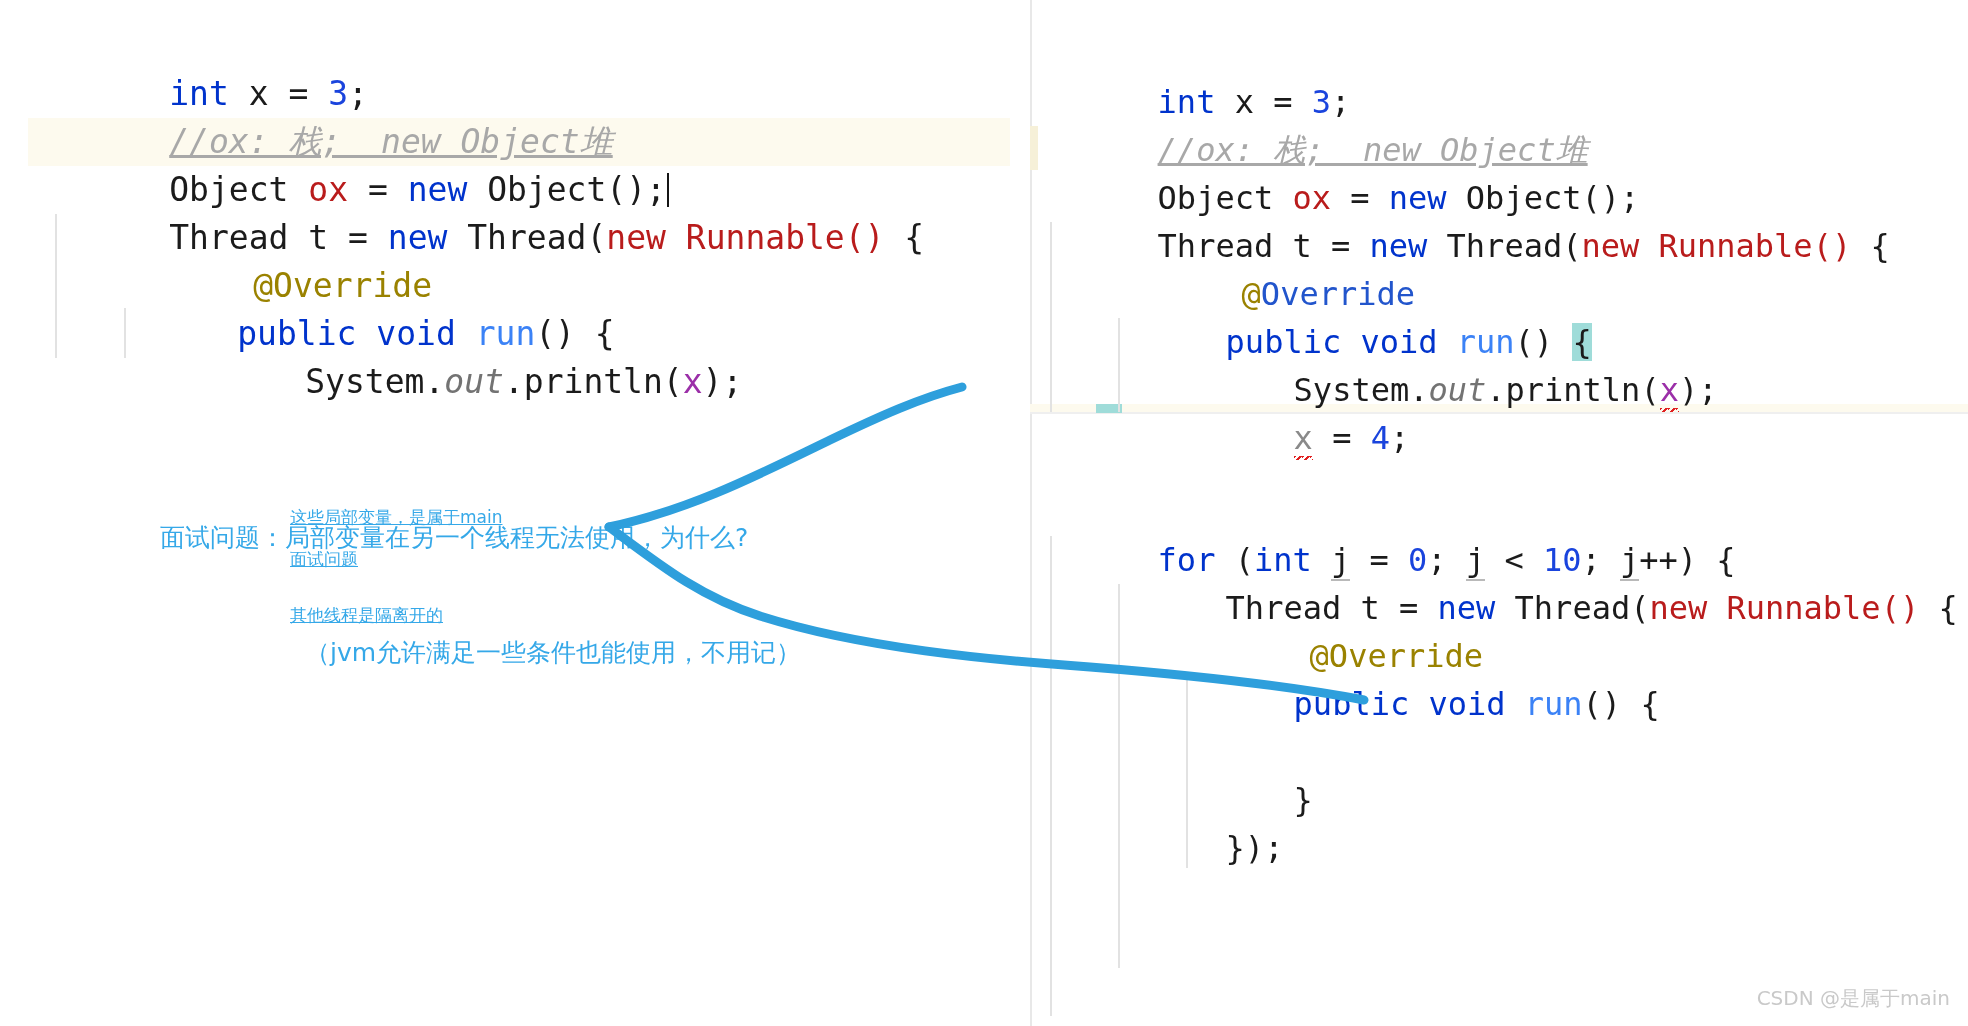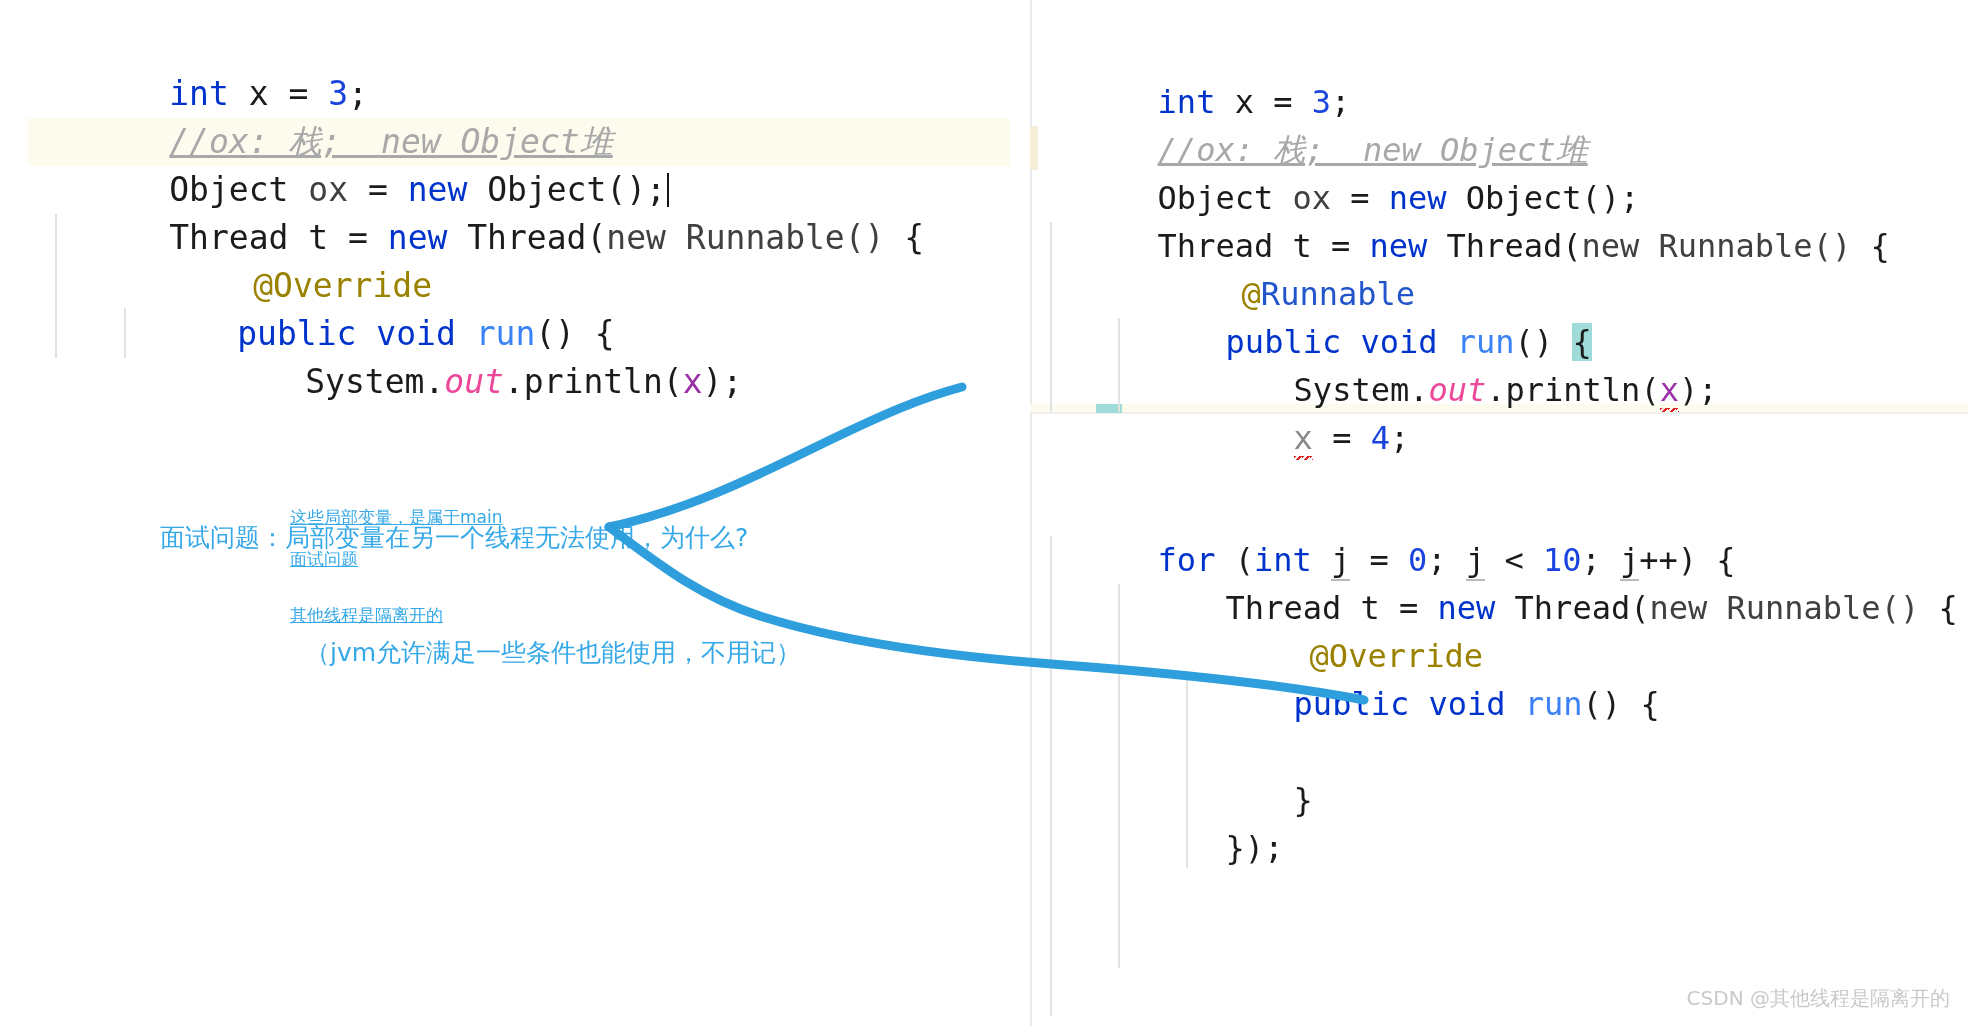--- a/index.html
+++ b/index.html
@@ -59,26 +59,26 @@
   .hsep {
     position: absolute;
     height: 2px;
     background: #efefef;
   }
 
   
   .kw   { color: #0033cc; }            
   .num  { color: #1a44dd; }            
   .plain{ color: #1b1b1b; }            
-  .gray { color: #404040; }            
+  .gray { color: #b91c1c; }            
   .cmt  { color: #a8a8a8; font-style: italic; text-decoration: underline; }  
   .ann  { color: #9a8200; margin-left: 16px; }            
   .annb { color: #2255cc; }            
   .meth { color: #3b82f6; }            
-  .fld  { color: #ec4899; font-style: italic; }  
+  .fld  { color: #737373; font-style: italic; }  
   .var  { color: #9b2fa8; }            
   .errv { color: #8a8a8a; }            
   .und  { border-bottom: 2px solid #b9b9b9; }    
   .sq   {
     background-image: repeating-linear-gradient(
       135deg, #e02020 0 2px, transparent 2px 4px);
     background-repeat: repeat-x;
     background-position: 0 100%;
     background-size: 8px 4px;
     padding-bottom: 3px;
@@ -193,21 +193,21 @@
 
     <div class="code-line rt" style="left:12px; top:126px;">
       <span class="plain">Object </span><span class="gray">ox</span><span class="plain"> = </span><span class="kw">new</span><span class="plain"> Object();</span>
     </div>
 
     <div class="code-line rt" style="left:12px; top:174px;">
       <span class="plain">Thread t = </span><span class="kw">new</span><span class="plain"> Thread(</span><span class="gray">new Runnable()</span><span class="plain"> {</span>
     </div>
 
     <div class="code-line rt" style="left:80px; top:222px;">
-      <span class="ann">@</span><span class="annb">Runnable</span>
+      <span class="ann">@</span><span class="annb">Override</span>
     </div>
 
     <div class="code-line rt" style="left:80px; top:270px;">
       <span class="kw">public void </span><span class="meth">run</span><span class="plain">() </span><span class="plain brace-hl">{</span>
     </div>
 
     <div class="code-line rt" style="left:148px; top:318px;">
       <span class="plain">System.</span><span class="fld">out</span><span class="plain">.println(</span><span class="var sq">x</span><span class="plain">);</span>
     </div>
 
@@ -250,15 +250,15 @@
   <div class="note note-s" style="left:305px; top:636px;">（jvm允许满足一些条件也能使用，不用记）</div>
 
   <svg id="arrows" viewBox="0 0 1968 1026" preserveAspectRatio="none">
 
     <path d="M 609 527 C 690 510 760 474 830 440 C 880 416 920 398 962 387" fill="none" stroke="#2e9fdc" stroke-width="9" stroke-linecap="round" stroke-linejoin="round"></path>
 
     <path d="M 609 527 C 660 565 700 597 760 616 C 860 648 990 660 1090 667
              C 1190 675 1290 686 1364 700" fill="none" stroke="#2e9fdc" stroke-width="9" stroke-linecap="round" stroke-linejoin="round"></path>
   </svg>
 
-  <div id="watermark">CSDN @其他线程是隔离开的</div>
+  <div id="watermark">CSDN @是属于main</div>
 
 </div>
 
 </body></html>

